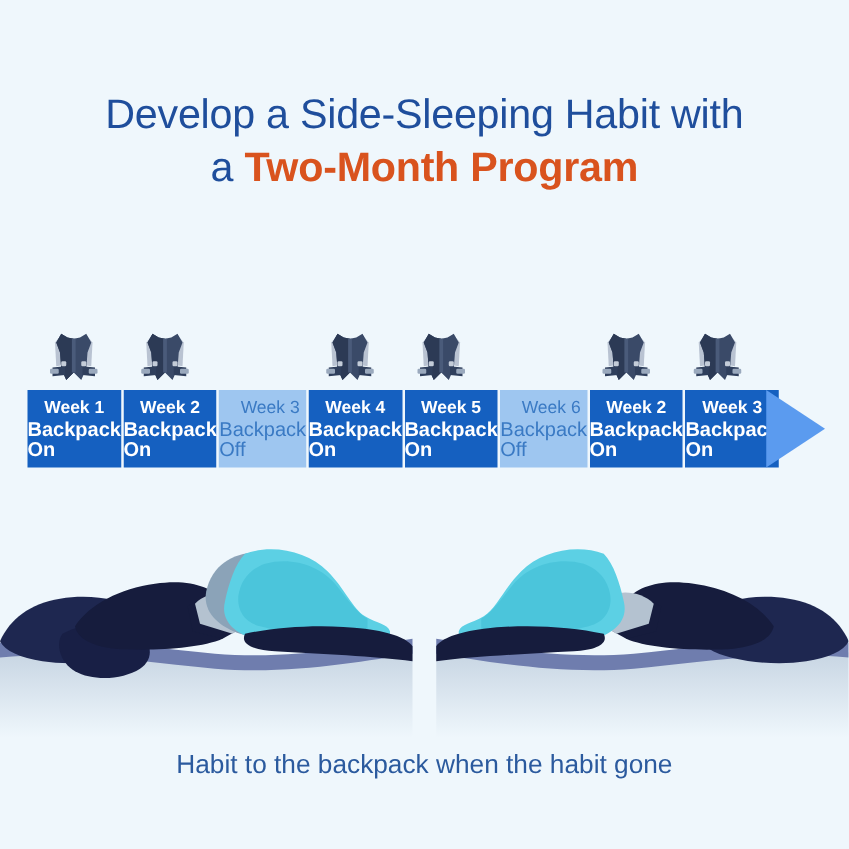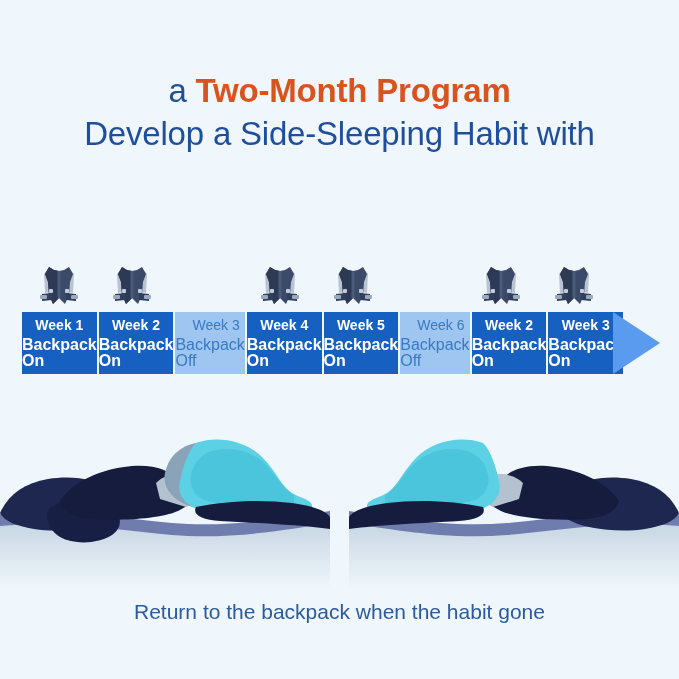--- a/index.html
+++ b/index.html
@@ -125,22 +125,22 @@
     text-align: center;
     font-size: 21px;
     color: #2b5a9e;
     white-space: nowrap;
   }
 </style>
 </head>
 <body>
 
 <div class="title-block">
+  <div class="title-line">Develop a Side-Sleeping Habit with</div>
   <div class="title-line"><span>a </span><span class="title-accent">Two-Month Program</span></div>
-  <div class="title-line">Develop a Side-Sleeping Habit with</div>
 </div>
 
 <div class="timeline-wrap">
 
   <div class="icon-row">
     <div class="icon-cell">
       <svg class="brace-icon" width="46" height="50" viewBox="0 0 46 50">
         <path d="M8 12 L13 6 L17 9 L15 30 L9 31 Z" fill="#b9c3d2"></path>
         <path d="M38 12 L33 6 L29 9 L31 30 L37 31 Z" fill="#b9c3d2"></path>
         <path d="M13 5 L18 8 L23 9 L28 8 L33 5 L37 12 L34 20 L33 33 L29 42 L23 36 L17 42 L13 33 L12 20 L9 12 Z" fill="#3a4a68"></path>
@@ -322,13 +322,13 @@
       <path d="M60 76 C72 58 96 46 124 42 C150 38 170 44 178 56 L182 70 L178 86 C160 94 120 96 92 94 C74 92 62 86 60 76 Z" fill="#161c3d"></path>
       <path d="M150 60 C164 52 182 52 192 60 L196 76 L178 86 L154 80 Z" fill="#161c3d"></path>
       <path d="M156 58 C166 48 184 46 196 54 L204 70 L186 82 L160 74 Z" fill="#b4c2d0"></path>
       <path d="M196 18 C218 10 246 16 262 32 C276 46 282 62 292 68 C302 74 310 74 312 80 L312 92 C288 96 246 94 212 88 C188 84 176 72 180 56 C183 42 188 26 196 18 Z" fill="#5cd0e4"></path>
       <path d="M212 26 C234 20 256 28 268 42 C278 54 284 64 294 70 L294 84 C266 86 232 82 208 76 C192 72 188 58 192 46 C195 36 203 29 212 26 Z" fill="#4bc5db"></path>
       <path d="M196 82 C224 76 260 74 292 78 C314 81 326 86 330 92 L330 104 C300 100 256 98 220 96 C202 95 192 90 196 82 Z" fill="#161c3d"></path>
     </g>
   </svg>
 </div>
 
-<div class="caption">Return to the backpack when the habit gone</div>
+<div class="caption">Habit to the backpack when the habit gone</div>
 
 </body></html>

